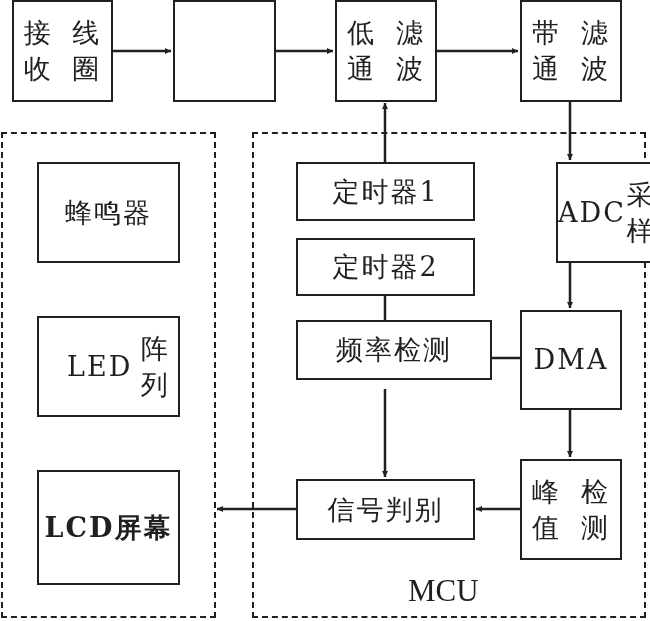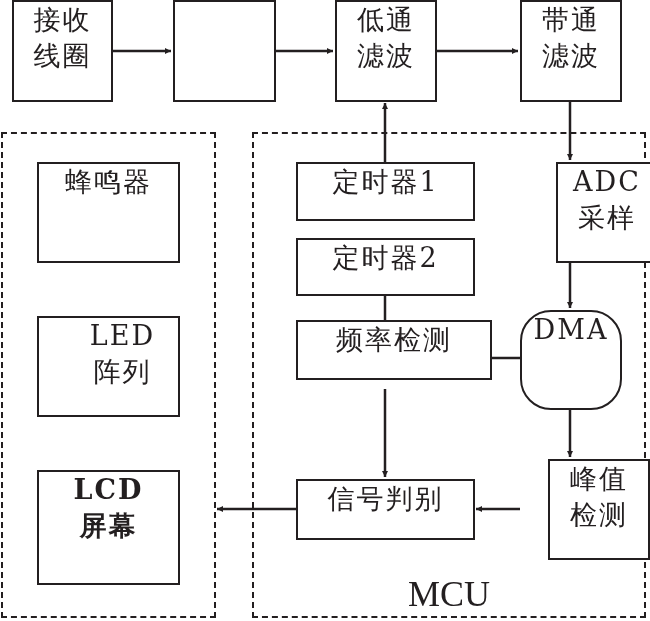--- a/index.html
+++ b/index.html
@@ -1,24 +1,24 @@
 <!DOCTYPE html>
 <html><head>
 <meta charset="utf-8">
 <style>
   html, body { margin: 0; padding: 0; background: #ffffff; }
   body { width: 650px; height: 621px; position: relative; overflow: hidden;
          font-family: "DejaVu Serif", "Liberation Serif", serif; color: #231f20; }
   svg { position: absolute; left: 0; top: 0; }
   .box { position: absolute; box-sizing: border-box; border: 2.5px solid #231f20; background: #fff;
-         display: flex; flex-direction: column; align-items: center; 
+         display: flex; flex-direction: row; align-items: center; justify-content: center;
          font-size: 27px; line-height: 36px; letter-spacing: 2px; text-align: center; }
   .box span { display: block; }
   .dash { position: absolute; box-sizing: border-box; border: 2px dashed #231f20; }
-  .label { position: absolute; font-size: 36px; font-family: "Liberation Serif", serif; }
+  .label { position: absolute; font-size: 31px; font-family: "Liberation Serif", serif; }
 </style>
 </head>
 <body>
 
 <div class="dash" style="left:1px;top:132px;width:215px;height:486px;"></div>
 <div class="dash" style="left:252px;top:132px;width:394px;height:486px;"></div>
 
 <svg width="650" height="621">
   <defs>
     <marker id="ah" viewBox="0 0 10 10" refX="10" refY="5" markerWidth="8" markerHeight="6" orient="auto" markerUnits="userSpaceOnUse">
@@ -65,24 +65,24 @@
 <div class="box" style="left:296px;top:320px;width:196px;height:60px;font-family:Liberation Serif, serif;">
   <span>频率检测</span>
 </div>
 <div class="box" style="left:296px;top:479px;width:179px;height:61px;">
   <span>信号判别</span>
 </div>
 <div class="box" style="left:520px;top:162px;width:102px;height:101px;margin-left:36px;">
   <span>ADC</span>
   <span>采样</span>
 </div>
-<div class="box" style="left:520px;top:310px;width:102px;height:100px;border-radius:31px;">
+<div class="box" style="left:520px;top:310px;width:102px;height:100px;">
   <span>DMA</span>
 </div>
-<div class="box" style="left:520px;top:459px;width:102px;height:101px;margin-left:28px;">
+<div class="box" style="left:520px;top:459px;width:102px;height:101px;">
   <span>峰值</span>
   <span>检测</span>
 </div>
 <div class="label" style="left:408px;top:573px;">MCU</div>
 
 <div class="box" style="left:37px;top:162px;width:143px;height:101px;">
   <span>蜂鸣器</span>
 </div>
 <div class="box" style="left:37px;top:316px;width:143px;height:101px;padding-left:28px;">
   <span>LED</span>

